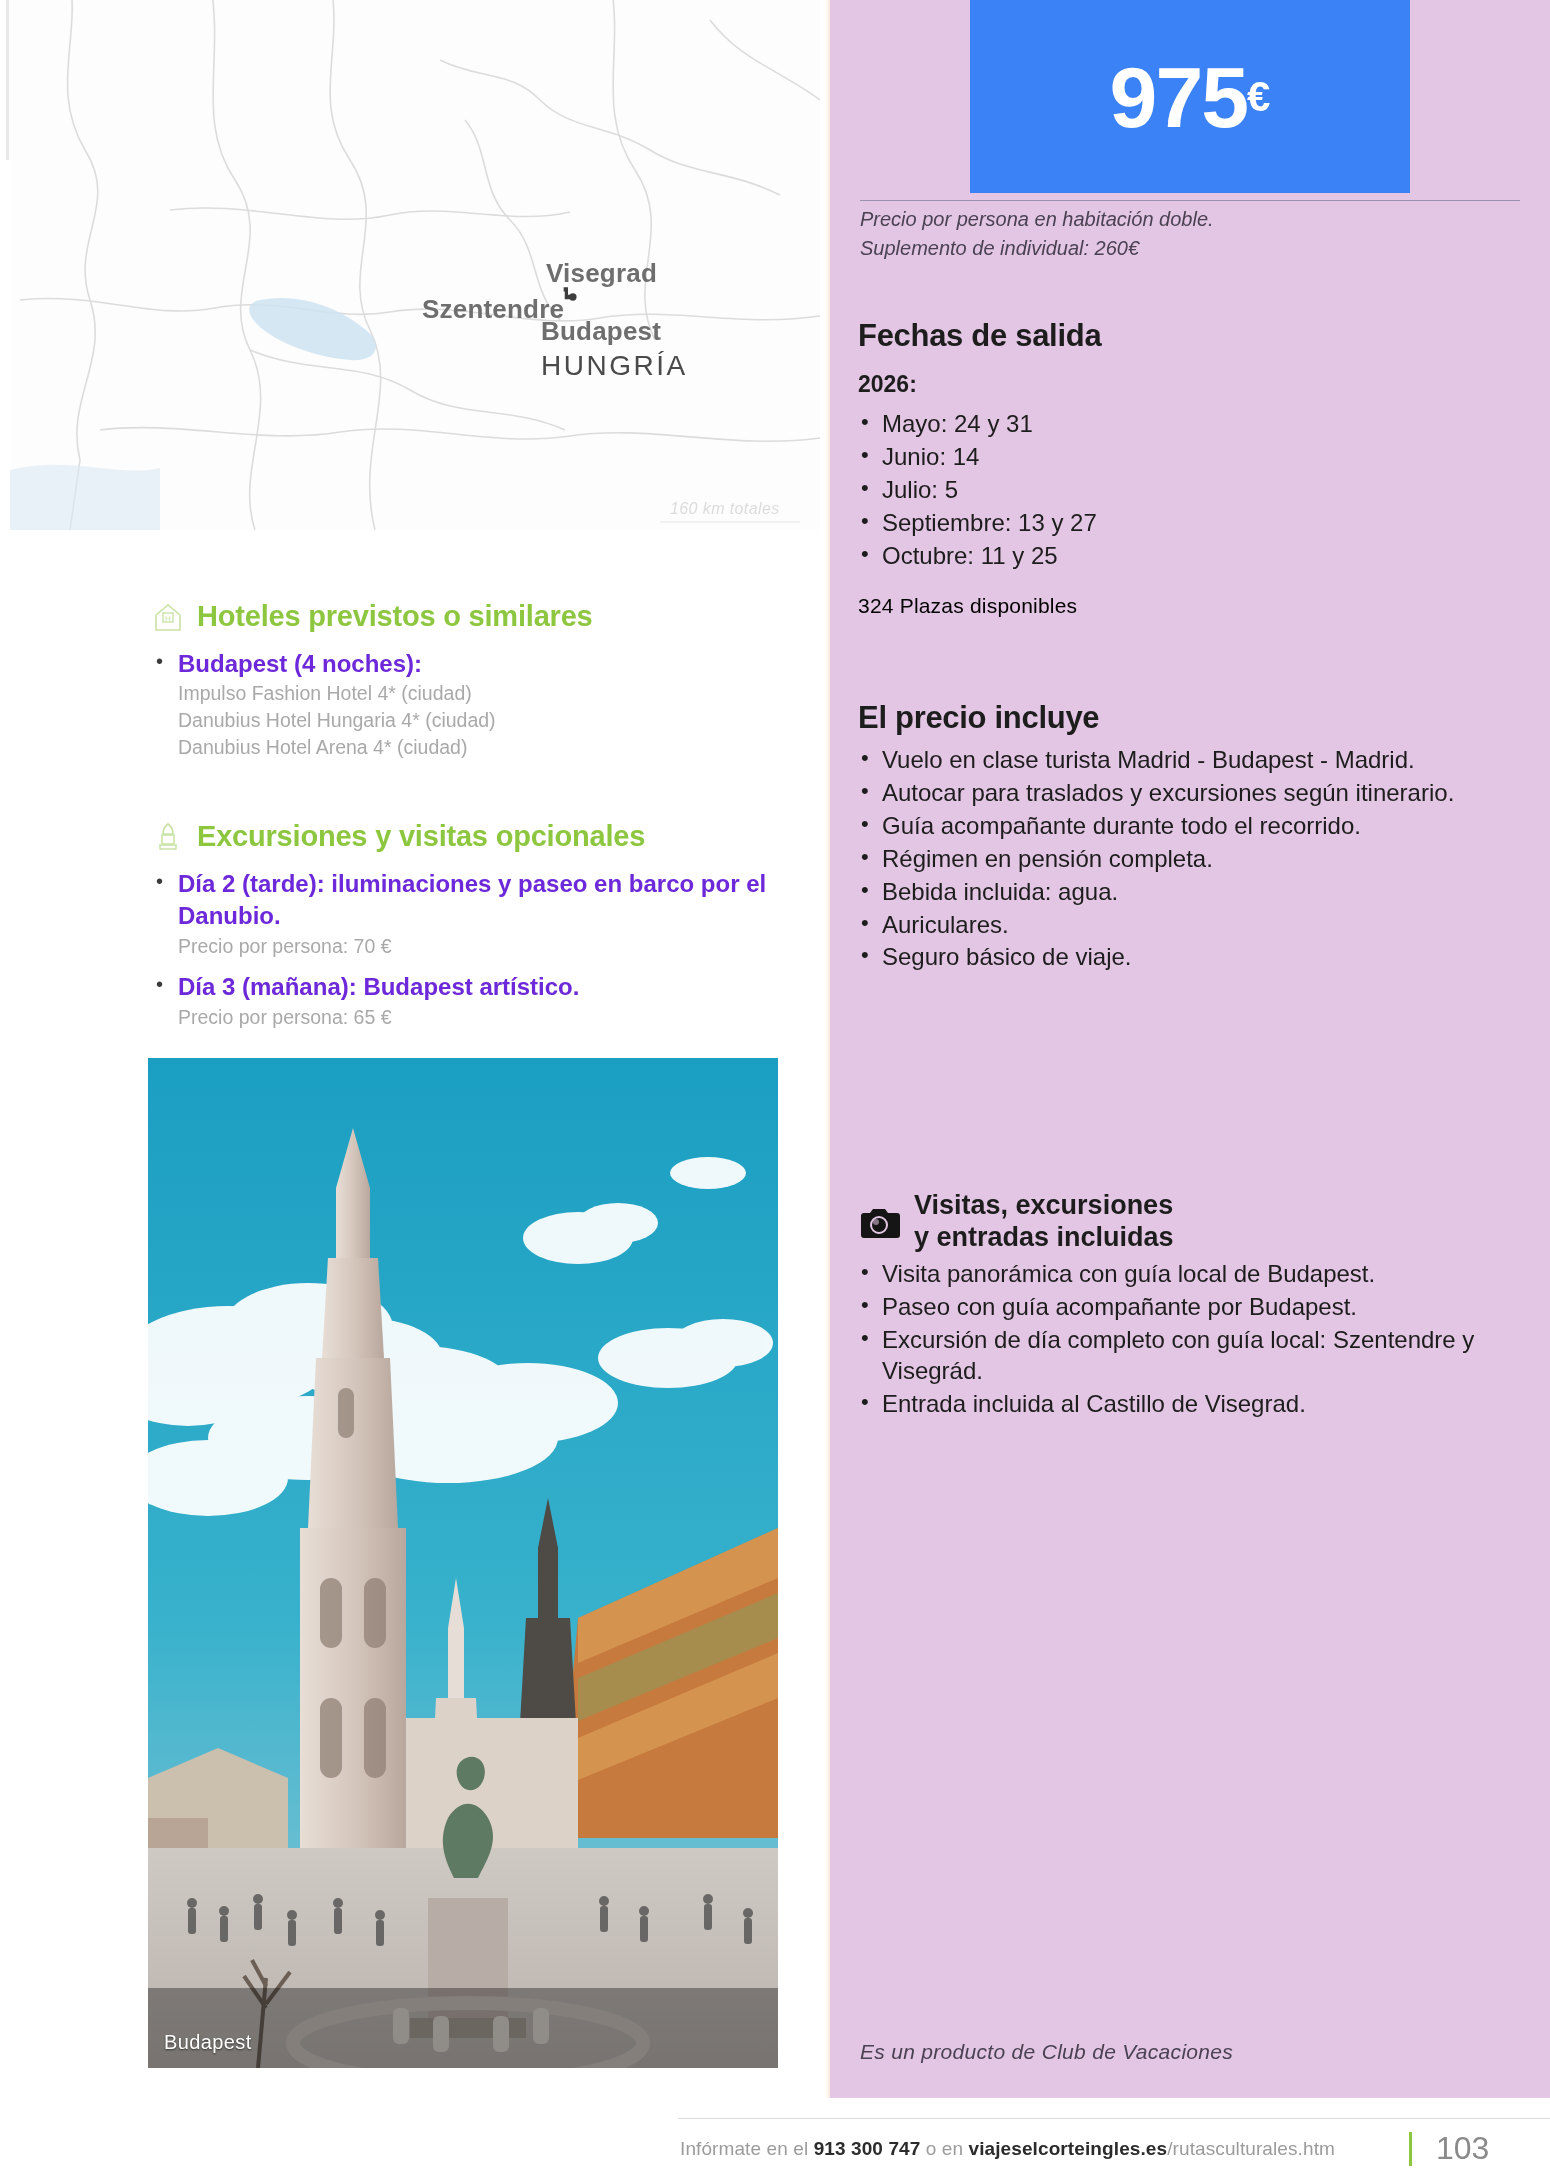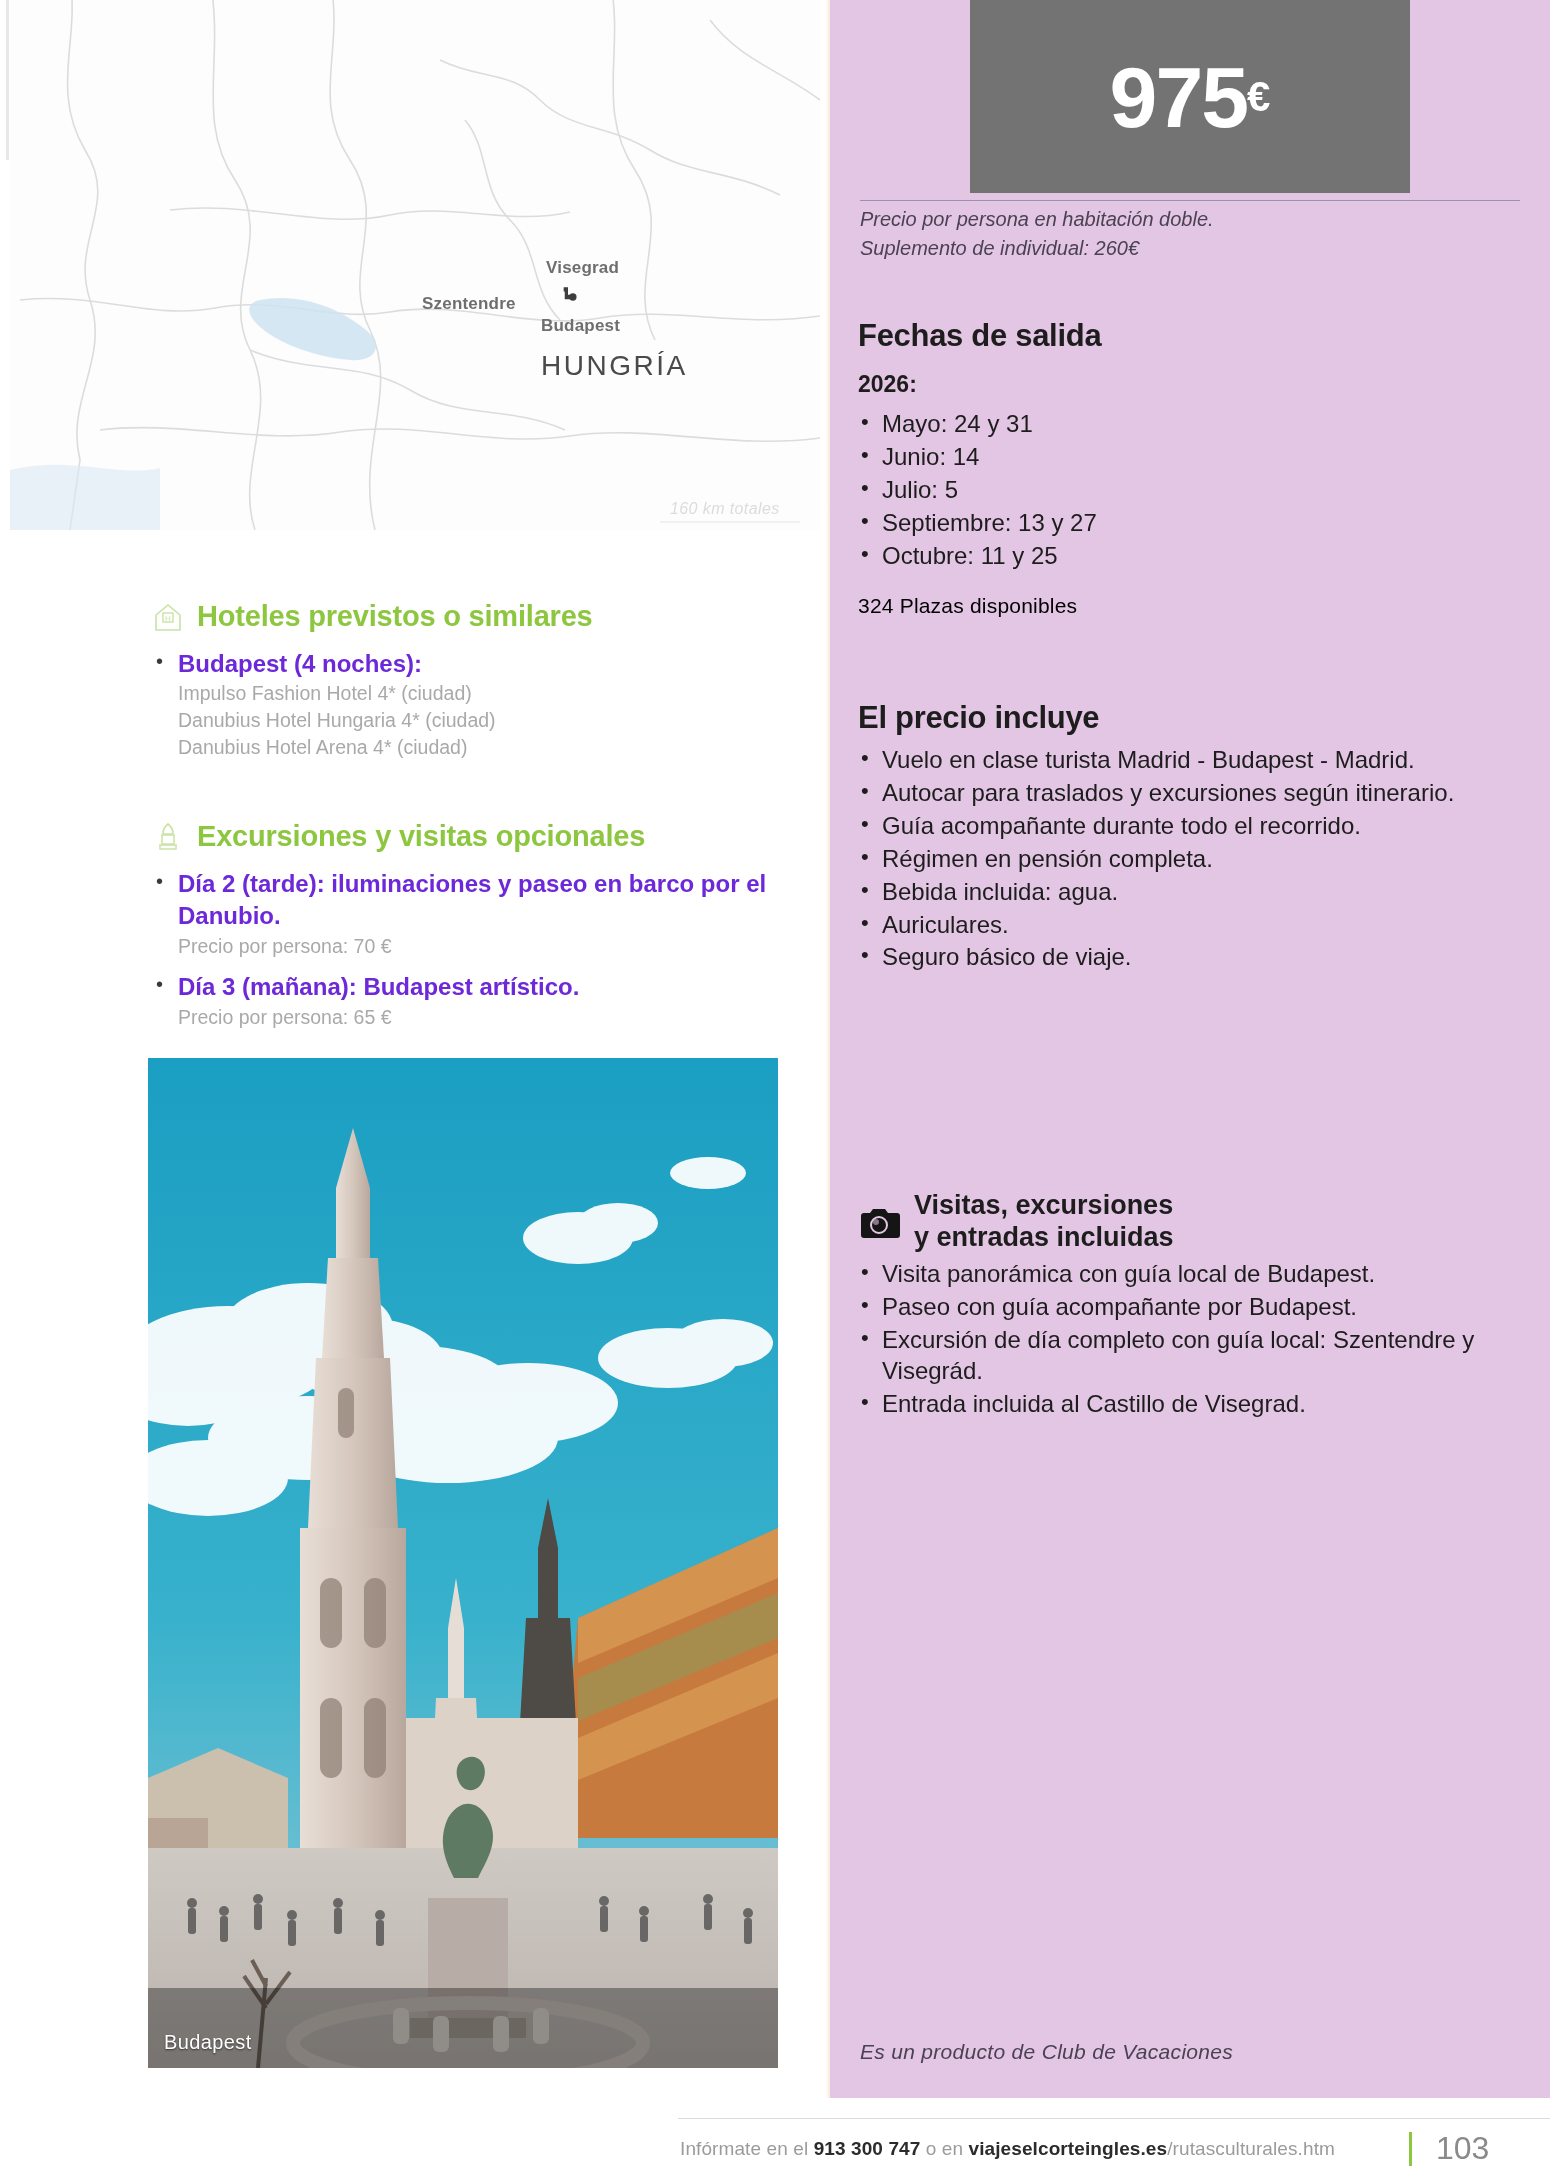--- a/index.html
+++ b/index.html
@@ -20,21 +20,21 @@
   .reg-bar-k { background:#111; }
   .reg-edge { position:absolute; left:6px; top:0; width:3px; height:160px; background:#e8e8e8; }
 
   
   .left-col { position:absolute; left:0; top:0; width:830px; height:2184px; }
 
   
   .map-wrap { position:absolute; left:10px; top:0; width:810px; height:530px;
               background:#fdfdfd; overflow:hidden; }
   .map-svg { position:absolute; left:0; top:0; }
-  .map-label { position:absolute; color:#6e6e6e; font-size:17px; font-weight:700;
+  .map-label { position:absolute; color:#6e6e6e; font-size:26px; font-weight:700;
                letter-spacing:.2px; white-space:nowrap; }
   .lbl-visegrad { left:536px; top:258px; }
   .lbl-szentendre { left:412px; top:294px; }
   .lbl-budapest { left:531px; top:316px; }
   .lbl-country { left:531px; top:350px; font-size:28px; font-weight:400;
                  letter-spacing:2.5px; color:#4a4a4a; }
   .route-icon { position:absolute; left:545px; top:284px; width:26px; height:26px; }
   .km-label { position:absolute; left:660px; top:500px; font-size:16px; color:#dcdcdc;
               font-style:italic; letter-spacing:.4px; }
 
@@ -57,21 +57,21 @@
   .photo-cap { position:absolute; left:16px; bottom:14px; color:#fff; font-size:20px;
                letter-spacing:.4px; text-shadow:0 1px 2px rgba(0,0,0,.6); }
 
   
   .right-col { position:absolute; left:830px; top:0; width:720px; height:2098px;
                background:#e3c6e3; }
   .right-edge { position:absolute; left:826px; top:0; width:6px; height:2098px;
                 background:linear-gradient(to right,#fff,#f6ddc8); }
 
   .price-band { position:absolute; left:140px; top:0; width:440px; height:193px;
-                background:#737373; display:flex; align-items:center;
+                background:#3b82f6; display:flex; align-items:center;
                 justify-content:center; }
   .price-band .amount { color:#fff; font-size:86px; font-weight:700; letter-spacing:-2px;
                         line-height:1; }
   .price-band .cur { color:#fff; font-size:42px; font-weight:700; vertical-align:baseline; }
 
   .price-note { position:absolute; left:30px; top:200px; width:660px;
                 border-top:1px solid #9d8fae; padding-top:4px; }
   .price-note div { font-style:italic; font-size:20px; color:#4a4253; line-height:1.45; }
 
   .r-block { position:absolute; left:28px; width:640px; }

